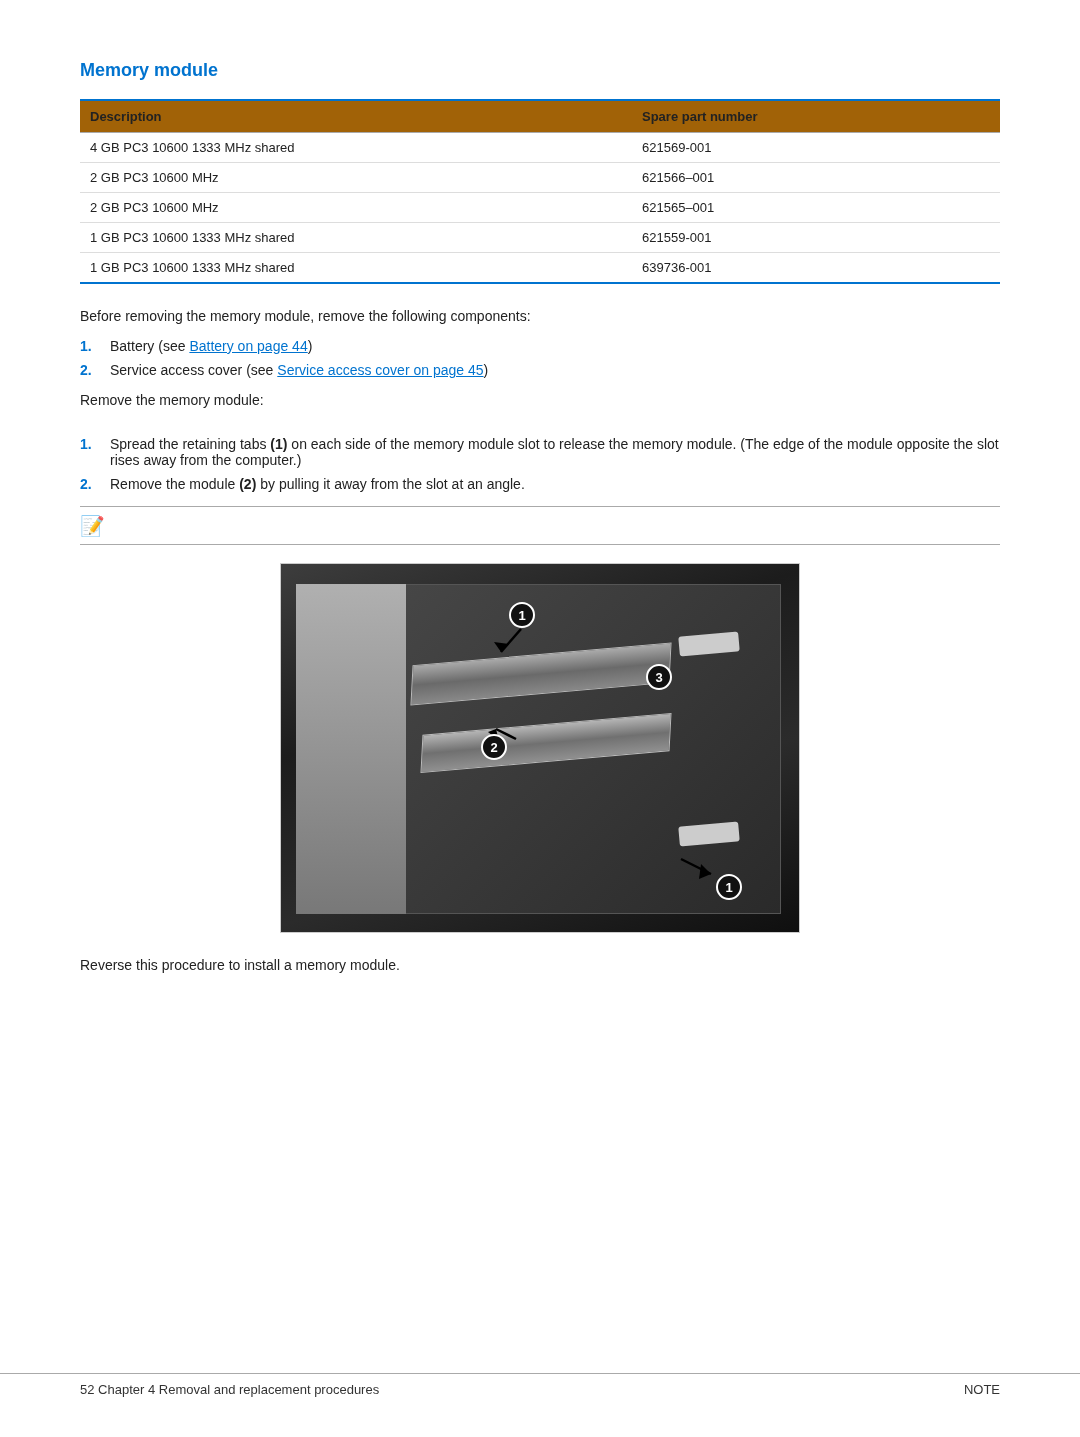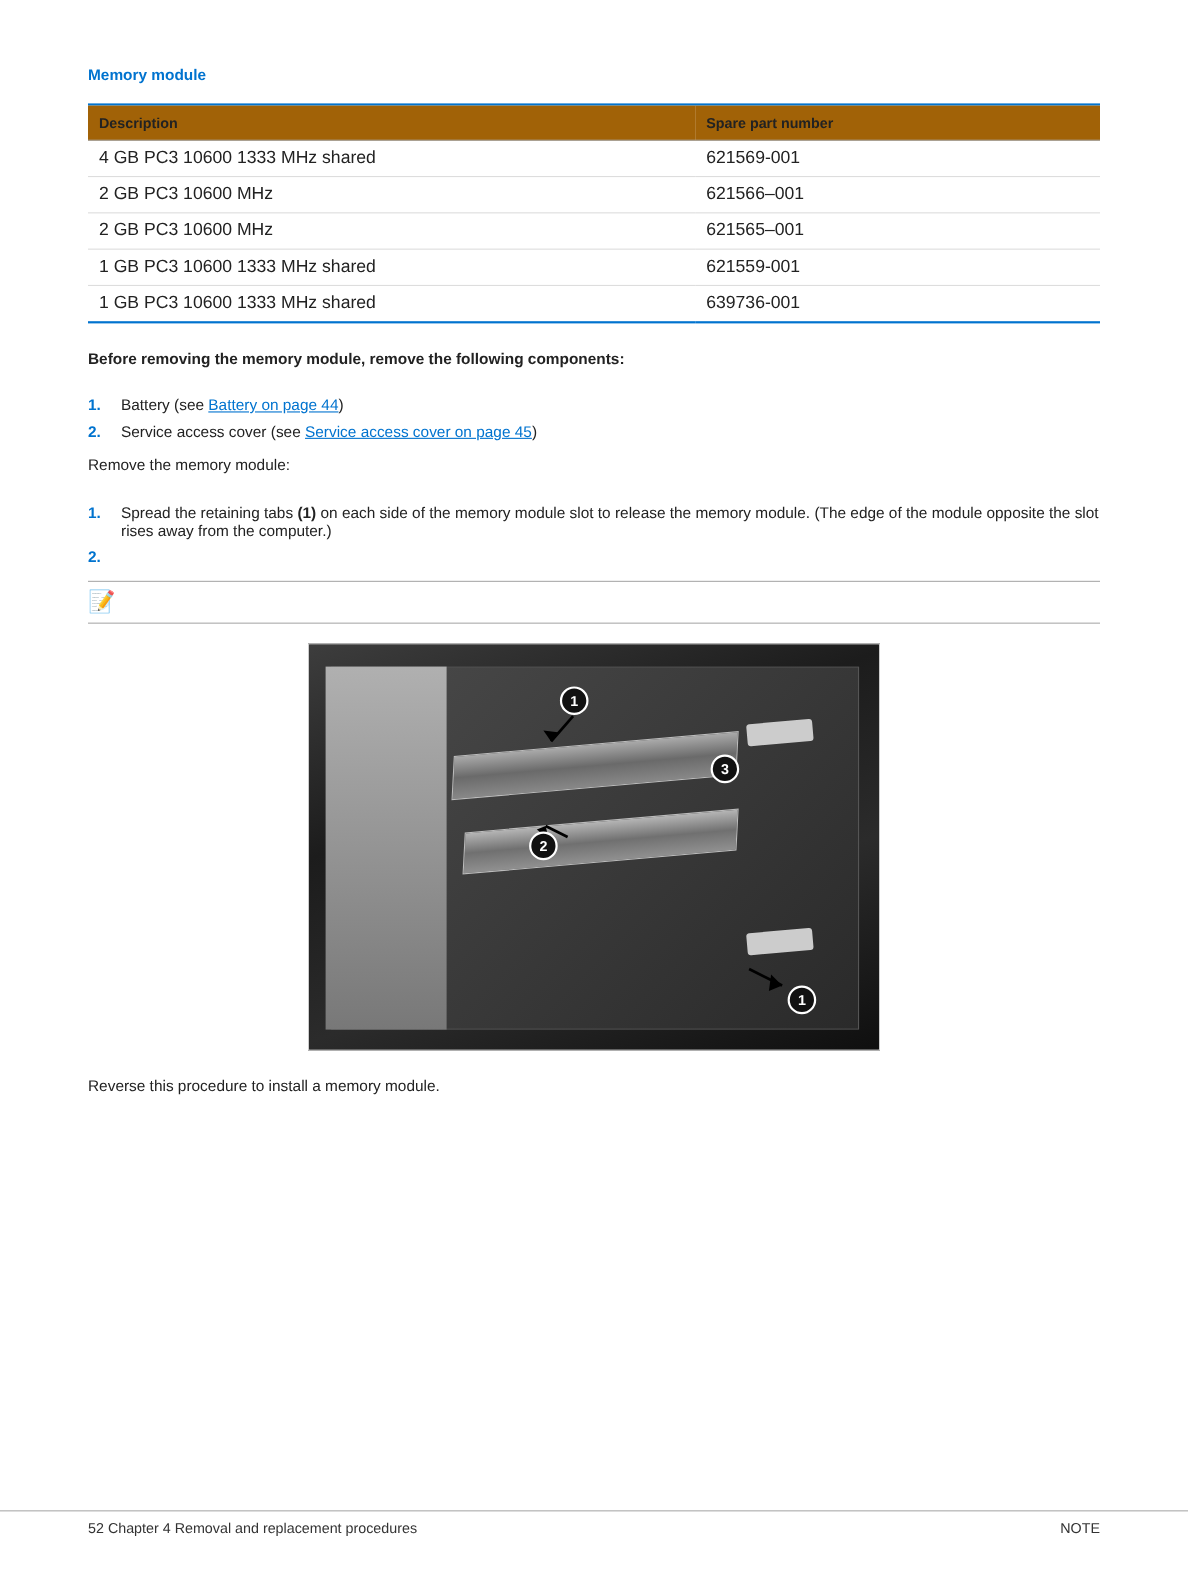--- a/index.html
+++ b/index.html
@@ -13,21 +13,21 @@
       font-family: Arial, Helvetica, sans-serif;
       font-size: 14px;
       color: #222222;
       width: 1080px;
       min-height: 1437px;
       padding: 60px 80px 80px 80px;
     }
 
     .page-title {
       color: #0073cf;
-      font-size: 14px;
+      font-size: 18px;
       font-weight: bold;
       margin-bottom: 18px;
     }
 
     .divider-top {
       border: none;
       border-top: 2px solid #0073cf;
       margin-bottom: 0;
     }
 
@@ -44,40 +44,39 @@
     table th {
       text-align: left;
       font-weight: bold;
       font-size: 13px;
       padding: 8px 10px;
       background: #a16207;
     }
 
     table td {
       padding: 7px 10px;
-      font-size: 16px;
+      font-size: 13px;
       border-bottom: 1px solid #dddddd;
     }
 
     table tr:last-child td {
       border-bottom: 2px solid #0073cf;
     }
 
     .col-desc {
       width: 60%;
     }
 
     .col-part {
       width: 40%;
     }
 
     .intro-text {
-      margin-bottom: 26px;
-      font-size: 14px;
-      font-weight: bold;
+      margin-bottom: 14px;
+      font-size: 14px;
     }
 
     .ordered-list {
       list-style: none;
       margin-bottom: 14px;
     }
 
     .ordered-list li {
       display: flex;
       gap: 12px;
@@ -236,20 +235,21 @@
 
 <p class="section-label">Remove the memory module:</p>
 
 <ul class="ordered-list">
   <li>
     <span class="list-number">1.</span>
     <span>Spread the retaining tabs <span class="bold-inline">(1)</span> on each side of the memory module slot to release the memory module. (The edge of the module opposite the slot rises away from the computer.)</span>
   </li>
   <li>
     <span class="list-number">2.</span>
+    <span>Remove the module <span class="bold-inline">(2)</span> by pulling it away from the slot at an angle.</span>
   </li>
 </ul>
 
 <div class="note-box">
   <span class="note-icon">📝</span>
 </div>
 
 <div class="image-container">
   <div class="img-bg">
 

